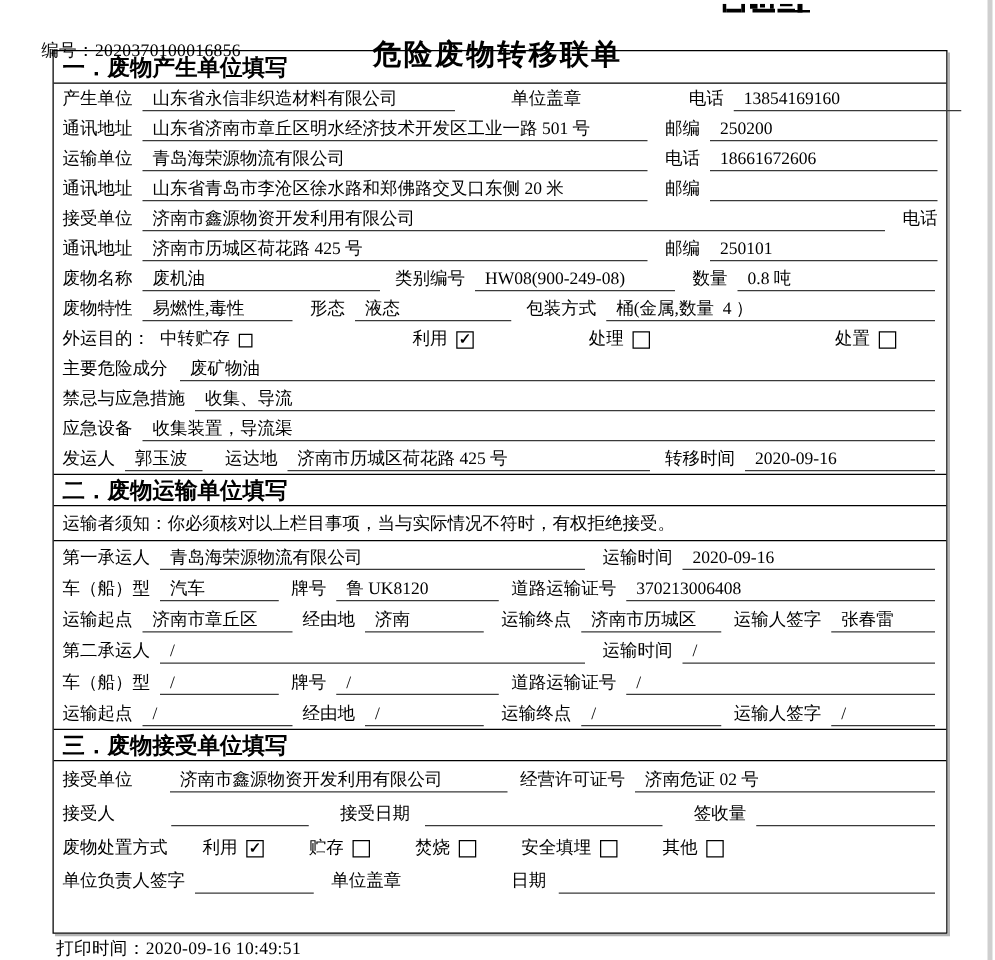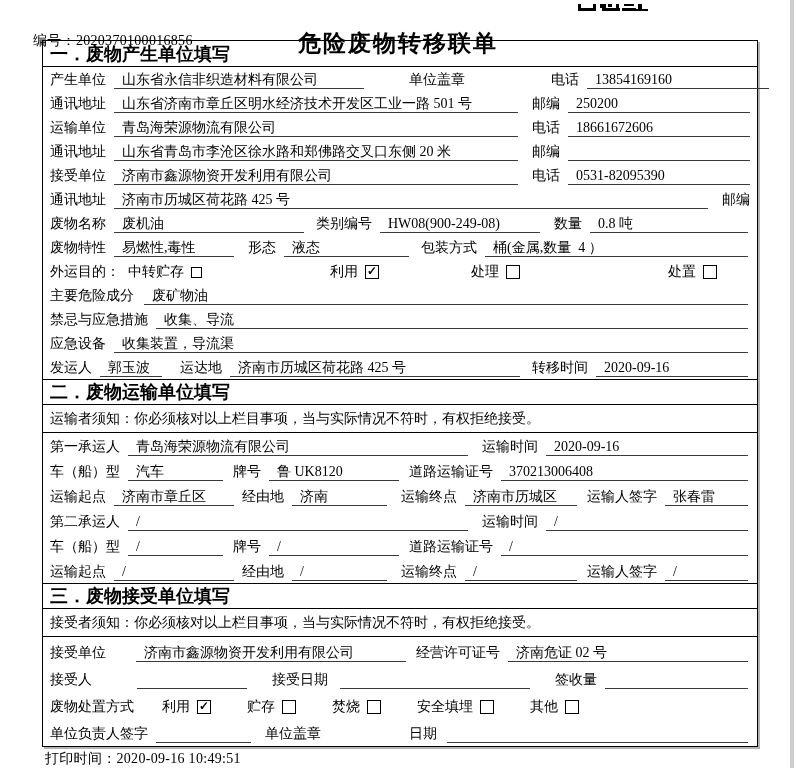--- a/index.html
+++ b/index.html
@@ -93,26 +93,26 @@
       <div class="form-row">
         <span class="lbl">通讯地址</span>
         <span class="fld flex">山东省青岛市李沧区徐水路和郑佛路交叉口东侧 20 米</span>
         <span class="lbl" style="margin-left: 12px;">邮编</span>
         <span class="fld" style="width: 182px;"></span>
       </div>
       <div class="form-row">
         <span class="lbl">接受单位</span>
         <span class="fld flex">济南市鑫源物资开发利用有限公司</span>
         <span class="lbl" style="margin-left: 12px;">电话</span>
-        <span class="fld" style="width: 182px;">0531-82095390</span>
       </div>
       <div class="form-row">
         <span class="lbl">通讯地址</span>
         <span class="fld flex">济南市历城区荷花路 425 号</span>
         <span class="lbl" style="margin-left: 12px;">邮编</span>
+        <span class="fld" style="width: 182px;">250101</span>
       </div>
       <div class="form-row">
         <span class="lbl">废物名称</span>
         <span class="fld" style="width: 190px;">废机油</span>
         <span class="lbl" style="margin-left: 12px;">类别编号</span>
         <span class="fld" style="width: 160px;">HW08(900-249-08)</span>
         <span class="lbl" style="margin-left: 14px;">数量</span>
         <span class="fld flex">0.8 吨</span>
       </div>
       <div class="form-row">
@@ -199,21 +199,20 @@
         <span class="lbl" style="margin-left: 8px;">经由地</span>
         <span class="fld" style="width: 95px;">/</span>
         <span class="lbl" style="margin-left: 14px;">运输终点</span>
         <span class="fld" style="width: 112px;">/</span>
         <span class="lbl" style="margin-left: 10px;">运输人签字</span>
         <span class="fld flex">/</span>
       </div>
     </div>
 
   <div class="sec-header mid">三．废物接受单位填写</div>
-  <div class="sec-note">接受者须知：你必须核对以上栏目事项，当与实际情况不符时，有权拒绝接受。</div>
   <div class="rows sec3">
       <div class="form-row">
         <span class="lbl">接受单位</span>
         <span class="fld" style="width: 270px; margin-left: 30px;">济南市鑫源物资开发利用有限公司</span>
         <span class="lbl" style="margin-left: 10px;">经营许可证号</span>
         <span class="fld flex">济南危证 02 号</span>
       </div>
       <div class="form-row">
         <span class="lbl">接受人</span>
         <span class="fld" style="width: 110px; margin-left: 45px;"></span>

